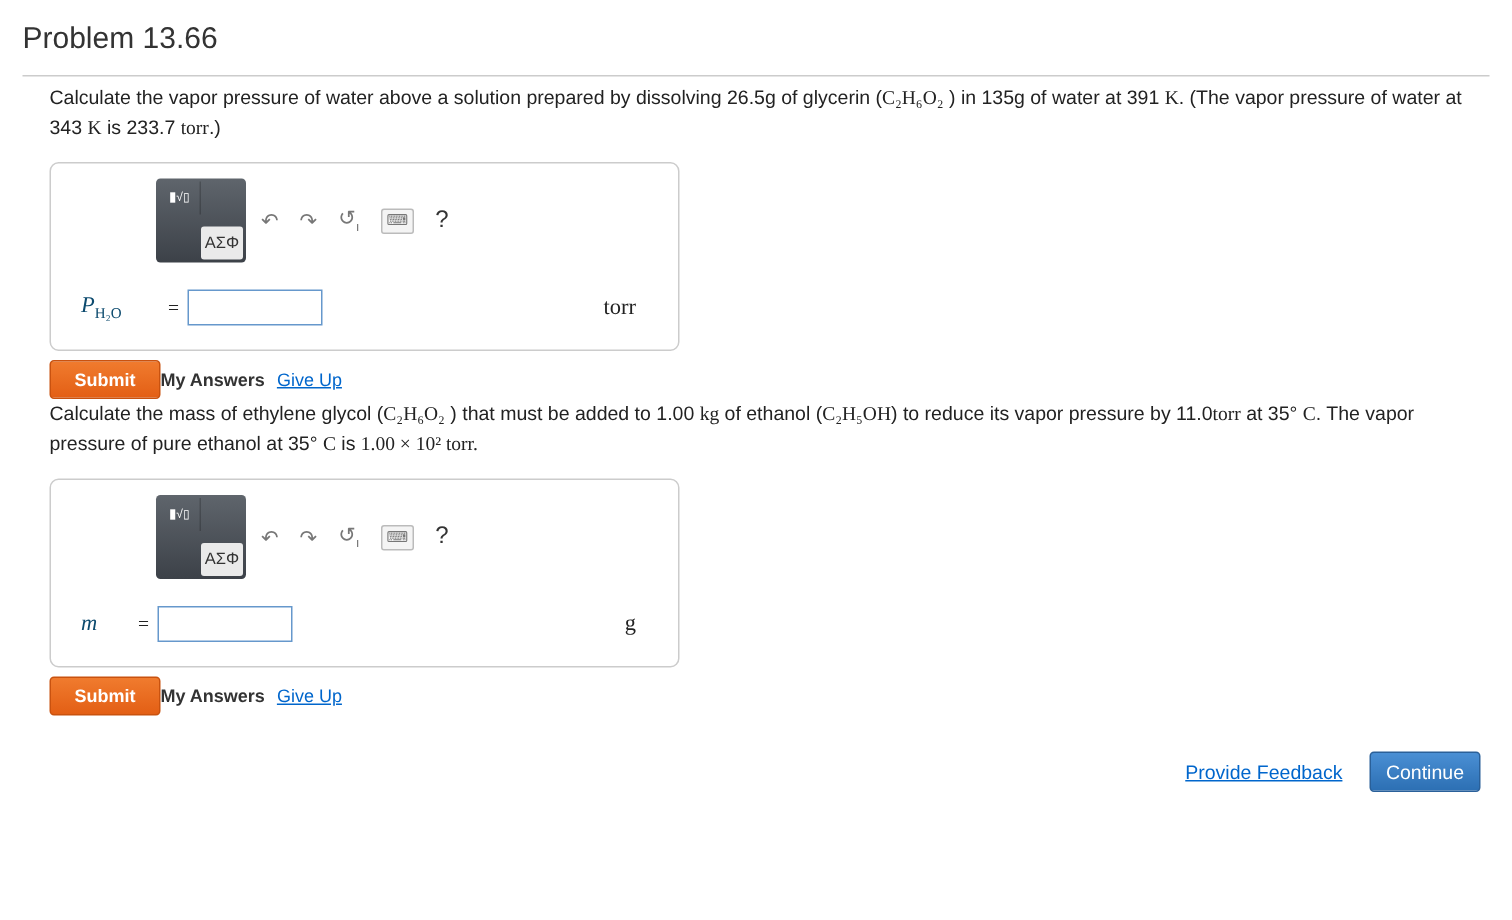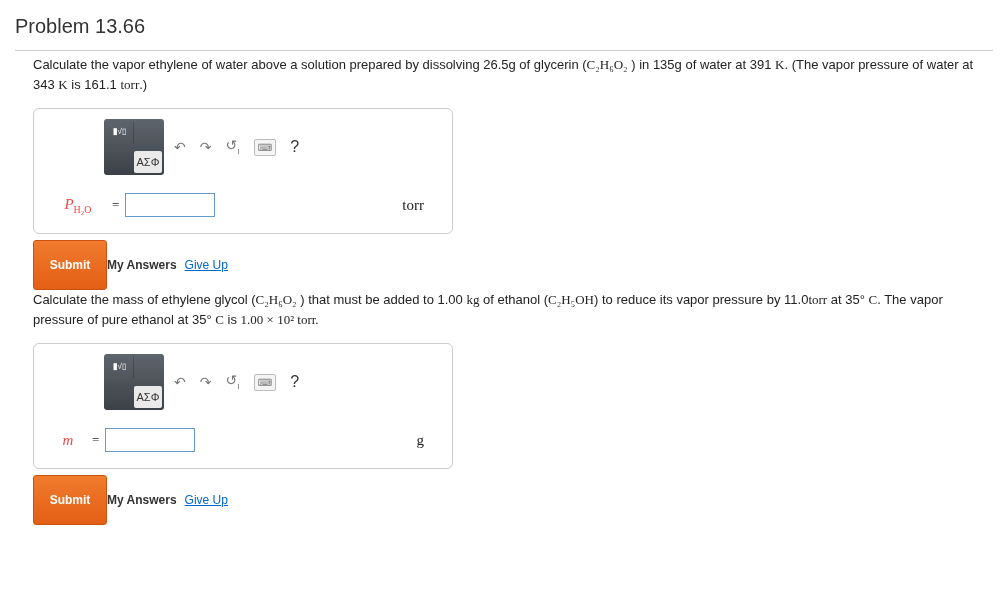--- a/index.html
+++ b/index.html
@@ -100,24 +100,24 @@
   }
   .input-row {
     display: flex;
     align-items: center;
     padding: 6px 10px 6px 10px;
   }
   .var-label {
     font-family: Georgia, 'Times New Roman', serif;
     font-style: italic;
     font-size: 15px;
-    color: #ef4444;
+    color: #0c4a6e;
     margin-right: 8px;
     min-width: 48px;
-    text-align: center;
+    text-align: left;
   }
   .sub { font-size: 10px; vertical-align: sub; font-style: normal;}
   .equals {
     font-family: Georgia, serif;
     margin: 0 6px 0 2px;
   }
   input.answer-input {
     width: 90px;
     height: 24px;
     border: 1px solid #6698cc;
@@ -134,21 +134,21 @@
   .submit-row {
     display: flex;
     align-items: center;
     margin-top: 4px;
   }
   .submit-btn {
     background: linear-gradient(#f07b2e, #e35f15);
     color: #fff;
     border: 1px solid #c9520f;
     border-radius: 3px;
-    padding: 15px 12px;
+    padding: 3px 12px;
     font-size: 12px;
     font-weight: bold;
     cursor: pointer;
     width: 74px;
     text-align: center;
   }
   .my-answers {
     font-size: 12px;
     color: #333;
     font-weight: bold;
@@ -189,21 +189,21 @@
 </style>
 </head>
 <body>
 
 <div class="page">
   <div class="problem-title">Problem 13.66</div>
   <hr class="sep">
 
   <div class="part-body">
     <span>
-      <span>Calculate the vapor ethylene of water above a solution prepared by dissolving 26.5g of glycerin (</span><span class="serif">C₂H₆O₂</span><span> ) in 135g of water at 391 </span><span class="serif">K</span><span>. (The vapor pressure of water at 343 </span><span class="serif">K</span><span> is 161.1 </span><span class="serif">torr</span><span>.)</span>
+      <span>Calculate the vapor pressure of water above a solution prepared by dissolving 26.5g of glycerin (</span><span class="serif">C₂H₆O₂</span><span> ) in 135g of water at 391 </span><span class="serif">K</span><span>. (The vapor pressure of water at 343 </span><span class="serif">K</span><span> is 233.7 </span><span class="serif">torr</span><span>.)</span>
     </span>
 
     <div class="answer-box">
       <div class="toolbar">
         <div class="tool-group">
           <div class="tool-btn">
               <span style="font-size:9px;">▮<span style="font-size:8px;">√▯</span></span>
             </div>
           <div class="tool-btn greek">ΑΣΦ</div>
         </div>
@@ -259,13 +259,17 @@
         <span class="unit serif">g</span>
       </div>
     </div>
     <div class="submit-row">
       <div class="submit-btn">Submit</div>
       <span class="my-answers">My Answers</span>
       <span class="giveup">Give Up</span>
     </div>
   </div>
 
+  <div class="footer-row">
+    <span class="feedback-link">Provide Feedback</span>
+    <div class="continue-btn">Continue</div>
+  </div>
 </div>
 
 </body></html>

